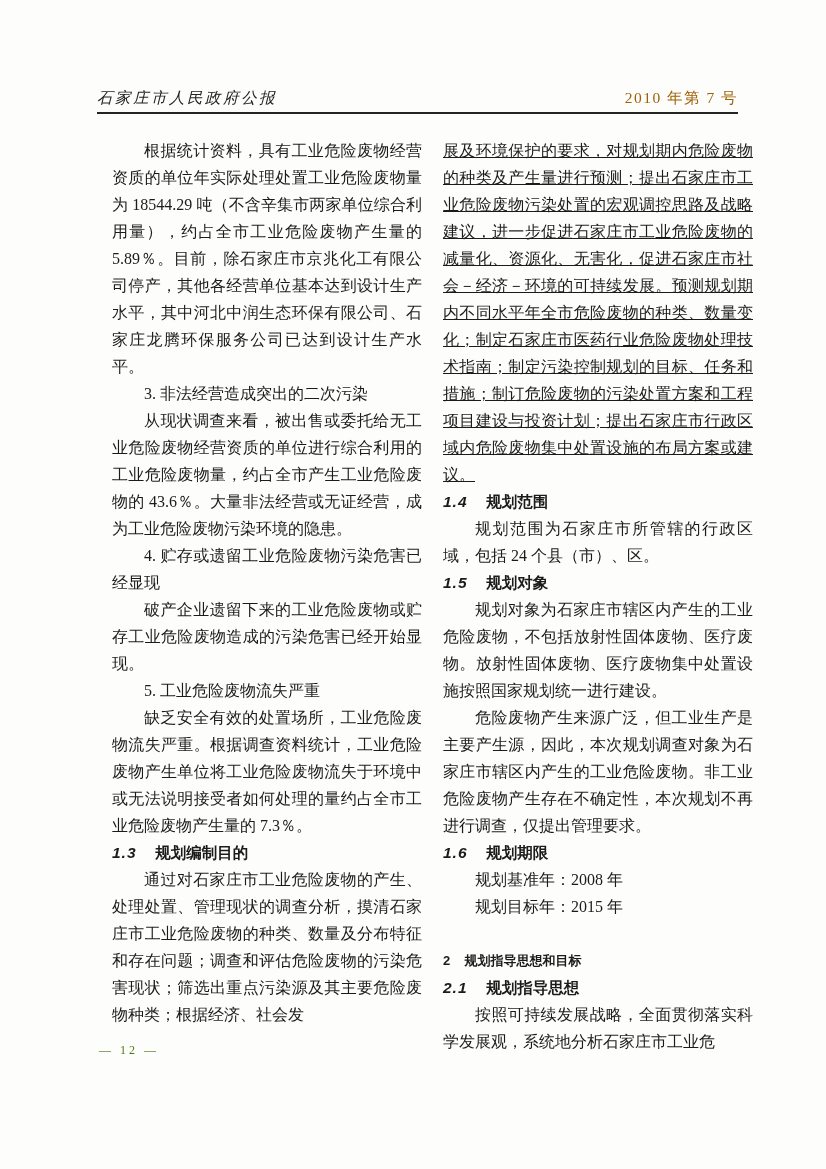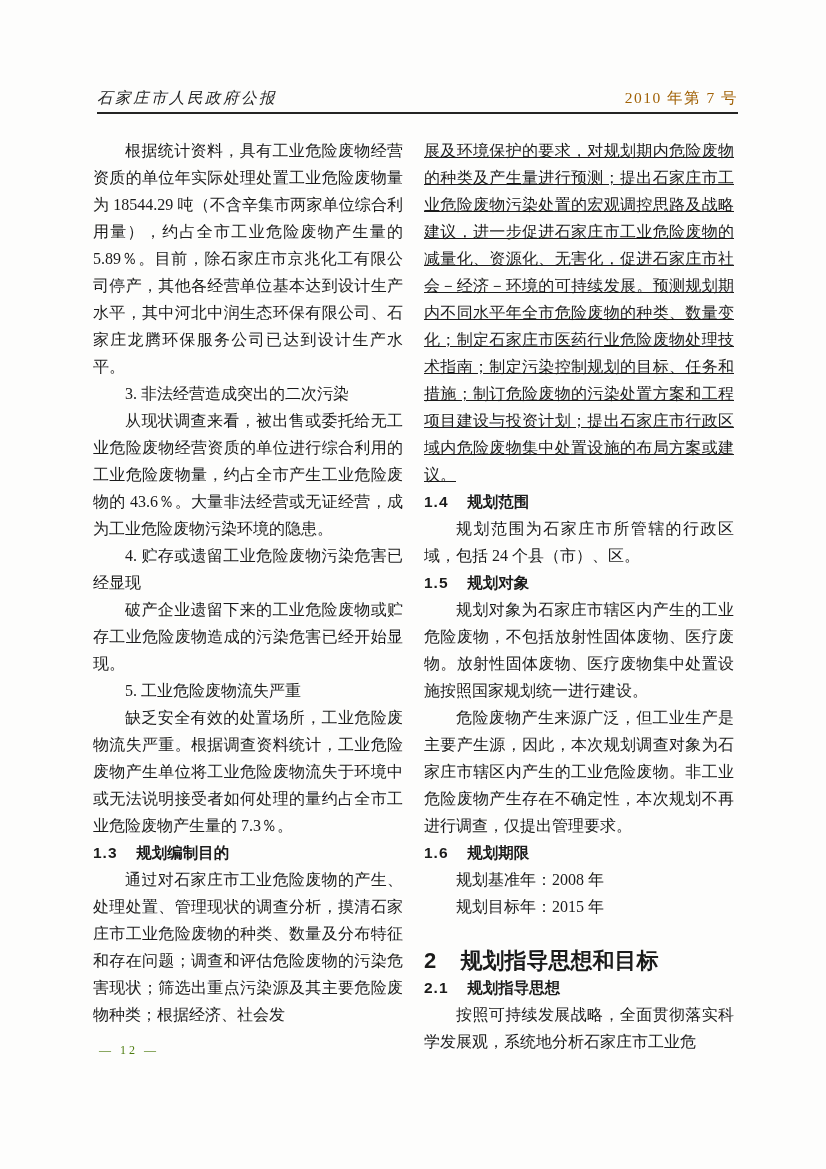--- a/index.html
+++ b/index.html
@@ -31,21 +31,21 @@
     letter-spacing:1.5px;
     color:#a16207;
   }
   .header-rule{
     position:absolute;
     left:97px;top:112px;width:641px;height:2px;
     background:#242424;
   }
   .columns{
     position:absolute;
-    left:93px;top:137px;width:641px;
+    left:112px;top:137px;width:641px;
     display:flex;
     gap:21px;
   }
   .col{
     width:310px;
     font-size:16px;
     line-height:27px;
     text-align:justify;
     text-justify:inter-ideograph;
   }
@@ -54,25 +54,25 @@
     text-indent:2em;
   }
   .col p.noindent{text-indent:0;text-decoration:underline;}
   .h2{
     font-family:"Liberation Sans","DejaVu Sans",sans-serif;
     font-weight:bold;
     font-size:15.5px;
     line-height:27px;
     text-align:left;
   }
-  .h2 .hnum{margin-right:1.2em;letter-spacing:1px;}
+  .h2 .hnum{margin-right:1.2em;letter-spacing:1px;font-style:italic;}
   .h1{
     font-family:"Liberation Sans","DejaVu Sans",sans-serif;
     font-weight:bold;
-    font-size:22px;
+    font-size:13px;
     line-height:27px;
     margin-top:27px;
     text-align:left;
   }
   .h1 .hnum{margin-right:1.1em;}
   .footer{
     position:absolute;
     left:99px;top:1043px;
     font-size:12px;
     letter-spacing:3px;

